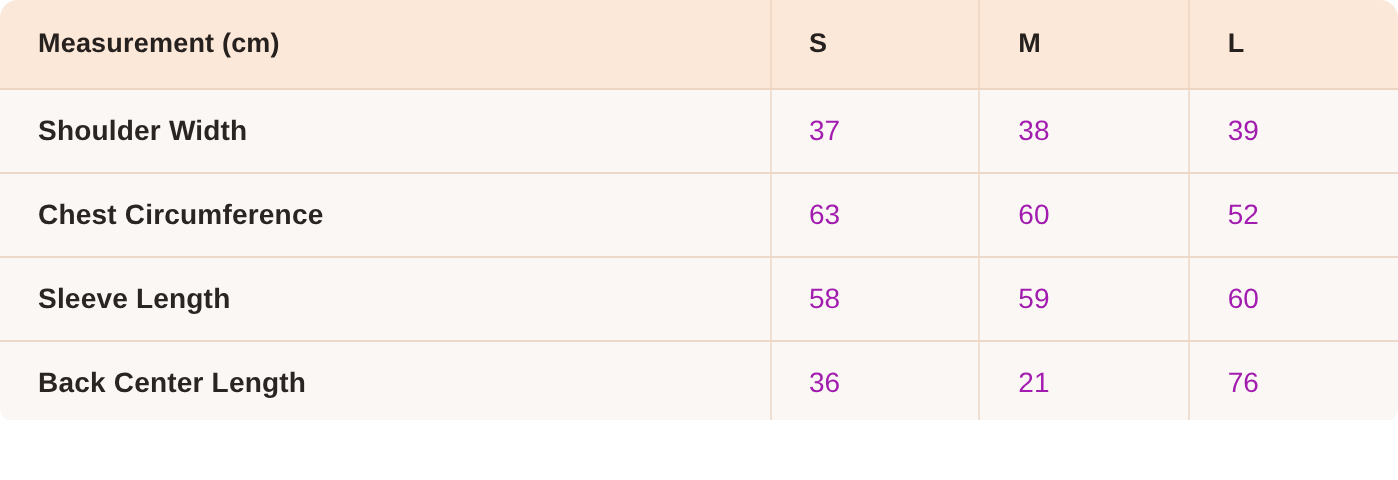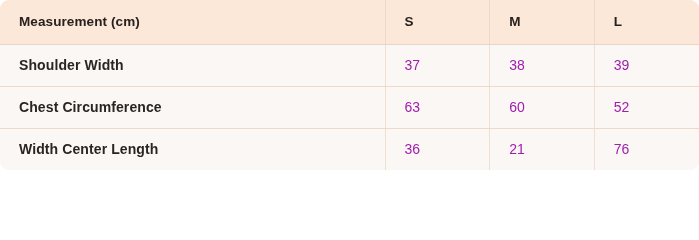--- a/index.html
+++ b/index.html
@@ -98,20 +98,26 @@
         <td class="value-cell">38</td>
         <td class="value-cell">39</td>
       </tr>
       <tr>
         <td class="measure-cell">Chest Circumference</td>
         <td class="value-cell">63</td>
         <td class="value-cell">60</td>
         <td class="value-cell">52</td>
       </tr>
       <tr>
-        <td class="measure-cell">Width Center Length</td>
+        <td class="measure-cell">Sleeve Length</td>
+        <td class="value-cell">58</td>
+        <td class="value-cell">59</td>
+        <td class="value-cell">60</td>
+      </tr>
+      <tr>
+        <td class="measure-cell">Back Center Length</td>
         <td class="value-cell">36</td>
         <td class="value-cell">21</td>
         <td class="value-cell">76</td>
       </tr>
     </tbody>
   </table>
 </div>
 
 </body></html>

